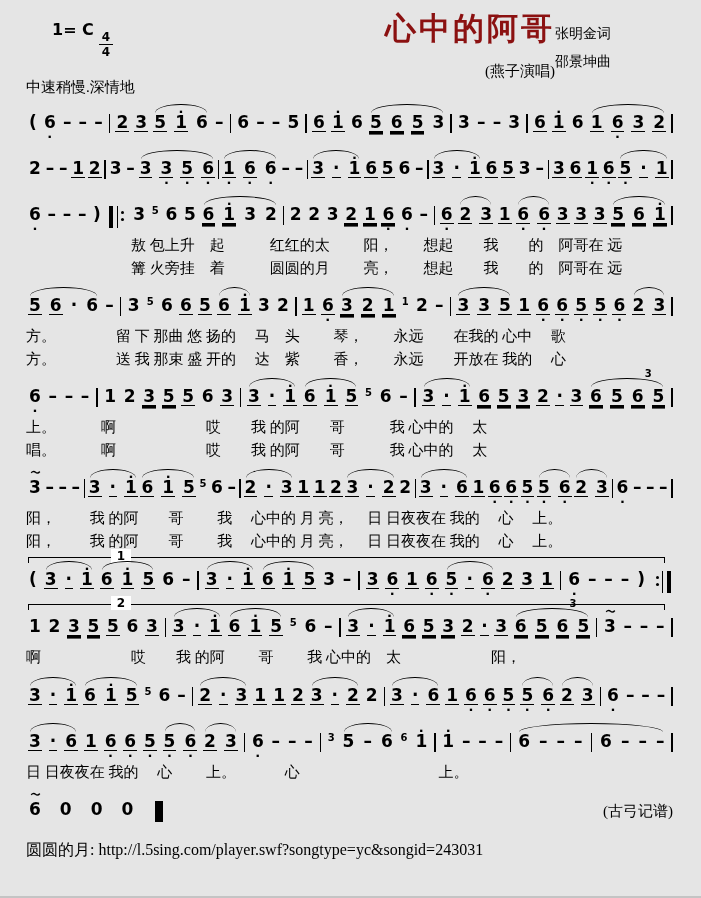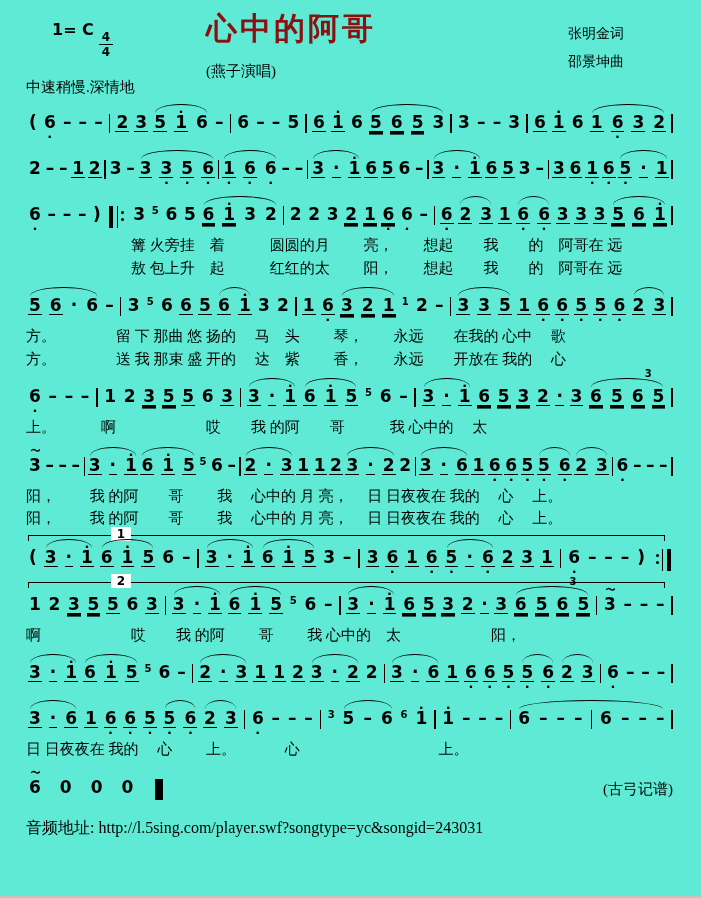--- a/index.html
+++ b/index.html
@@ -1,30 +1,30 @@
 <!DOCTYPE html>
 <html><head>
 <meta charset="utf-8">
 <style>
   html,body{margin:0;padding:0;background:#fff;}
   .page{position:relative;width:701px;height:898px;box-sizing:border-box;
-        padding:6px 26px 0 26px;background:#5eead4;overflow:hidden;
+        padding:6px 26px 0 26px;background:#e5e5e5;overflow:hidden;
         border-bottom:2px solid #c4c4c4;color:#000;}
   
   .hdr{display:grid;grid-template-columns:180px 1fr 120px;align-items:start;margin-bottom:4px;}
   .keysig{font:bold 16px "DejaVu Sans",sans-serif;padding:14px 0 0 26px;white-space:nowrap;}
   .ts{display:inline-flex;flex-direction:column;align-items:center;font-size:12px;line-height:1;
       vertical-align:-6px;margin-left:5px;}
   .ts .tst{border-bottom:1.4px solid #000;padding:0 3px 1px;}
   .ts .tsb{padding-top:1px;}
   .tempo{font-family:"Liberation Serif",serif;font-size:15px;margin-top:20px;}
-  .hdr-c{text-align:left;}
+  .hdr-c{text-align:right;}
   .title{margin:2px 0 0;font:bold 31px "DejaVu Sans",sans-serif;letter-spacing:3px;color:#8b1111;}
   .subtitle{font-family:"Liberation Serif",serif;font-size:15px;margin-top:12px;}
-  .hdr-r{font-family:"Liberation Serif",serif;font-size:14px;line-height:2;padding-top:14px;white-space:nowrap;margin-left:13px;}
+  .hdr-r{font-family:"Liberation Serif",serif;font-size:14px;line-height:2;padding-top:14px;white-space:nowrap;}
   
   .syswrap{margin-bottom:5px;}
   .sys{display:flex;justify-content:space-between;align-items:baseline;
        font:bold 17px "DejaVu Sans",sans-serif;padding:13px 2px 6px 2px;line-height:1;}
   .tk{position:relative;display:inline-block;line-height:1;padding:0 1px;}
   .u1{border-bottom:1.6px solid #000;}
   .u2{border-bottom:1.6px solid #000;box-shadow:0 2.6px 0 #000;}
   .grace{font-size:10px;top:-6px;}
   .dhi,.dlo,.dtr{position:absolute;left:50%;transform:translateX(-50%);font-size:13px;line-height:1;}
   .dhi{top:-9px;}
@@ -229,22 +229,22 @@
           <span class="tk u1">3</span>
           <span class="tk u1">3</span>
           <span class="tk u1">3</span>
           <span class="slur">
             <span class="tk u2">5</span>
             <span class="tk u2">6</span>
             <span class="tk u2">1<span class="dhi">·</span></span>
           </span>
           <span class="bar"></span>
         </div>
+        <div class="lyr">　　　　　　　敖 包上升　起　　　红红的太　　 阳，　　想起　　我　　的　阿哥在 远</div>
         <div class="lyr">　　　　　　　篝 火旁挂　着　　　圆圆的月　　 亮，　　想起　　我　　的　阿哥在 远</div>
-        <div class="lyr">　　　　　　　敖 包上升　起　　　红红的太　　 阳，　　想起　　我　　的　阿哥在 远</div>
       </div>
       <div class="syswrap">
         <div class="sys">
           <span class="slur">
             <span class="tk u1">5</span>
             <span class="tk u1">6</span>
             <span class="tk">·</span>
             <span class="tk">6</span>
           </span>
           <span class="tk">–</span>
@@ -334,20 +334,21 @@
           <span class="tk u1">3</span>
           <span class="slur lab" data-lab="3">
             <span class="tk u2">6</span>
             <span class="tk u2">5</span>
             <span class="tk u2">6</span>
             <span class="tk u2">5</span>
           </span>
           <span class="bar"></span>
         </div>
         <div class="lyr">上。　　　啊　　　　　　哎　　我 的阿　　哥　　　我 心中的　 太</div>
+        <div class="lyr">唱。　　　啊　　　　　　哎　　我 的阿　　哥　　　我 心中的　 太</div>
       </div>
       <div class="syswrap">
         <div class="sys">
           <span class="tk">3<span class="dtr">〜</span></span>
           <span class="tk">–</span>
           <span class="tk">–</span>
           <span class="tk">–</span>
           <span class="bar"></span>
           <span class="slur">
             <span class="tk u1">3</span>
@@ -627,15 +628,15 @@
           <span class="tk">0</span>
           <span class="tk">0</span>
           <span class="tk">0</span>
           <span class="finbar"></span>
           <span class="sp"></span>
           <span class="credit">(古弓记谱)</span>
         </div>
       </div>
     </main>
 
-  <div class="audio"><span>音频地址: </span><span>http://l.5sing.com/player.swf?songtype=yc&amp;songid=243031</span></div>
+  <div class="audio"><span>圆圆的月: </span><span>http://l.5sing.com/player.swf?songtype=yc&amp;songid=243031</span></div>
 
 </div>
 
 </body></html>

